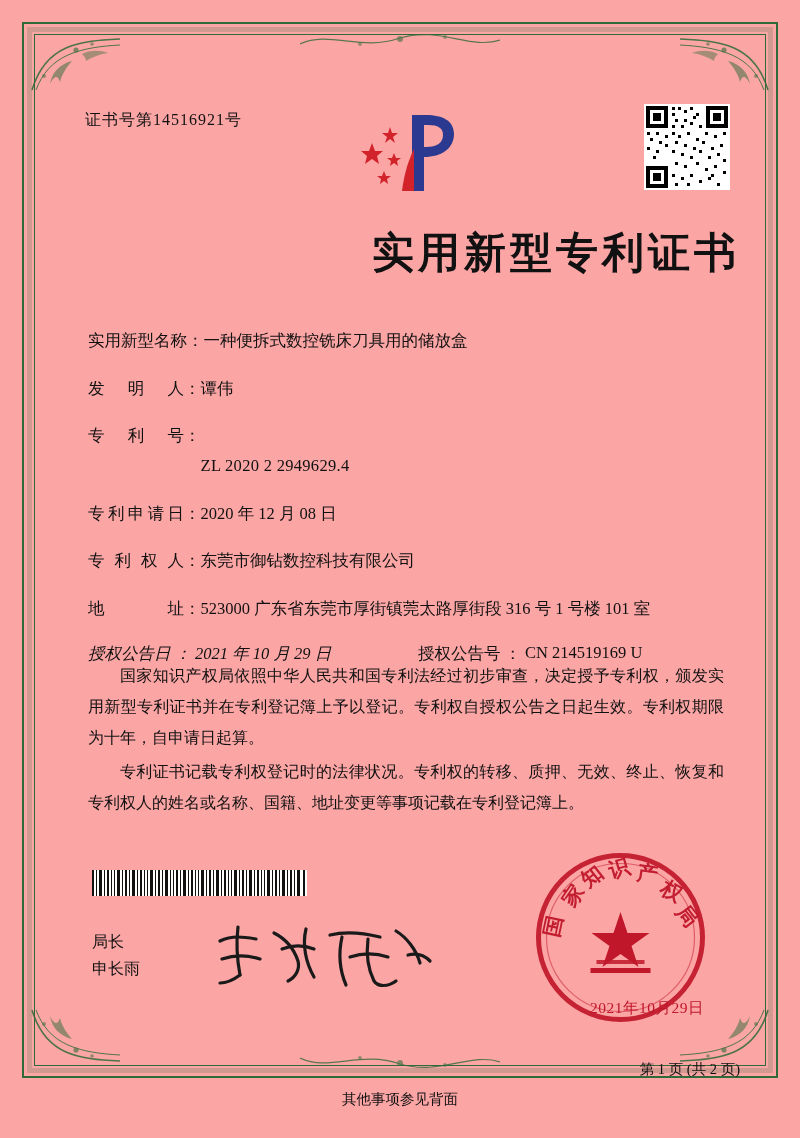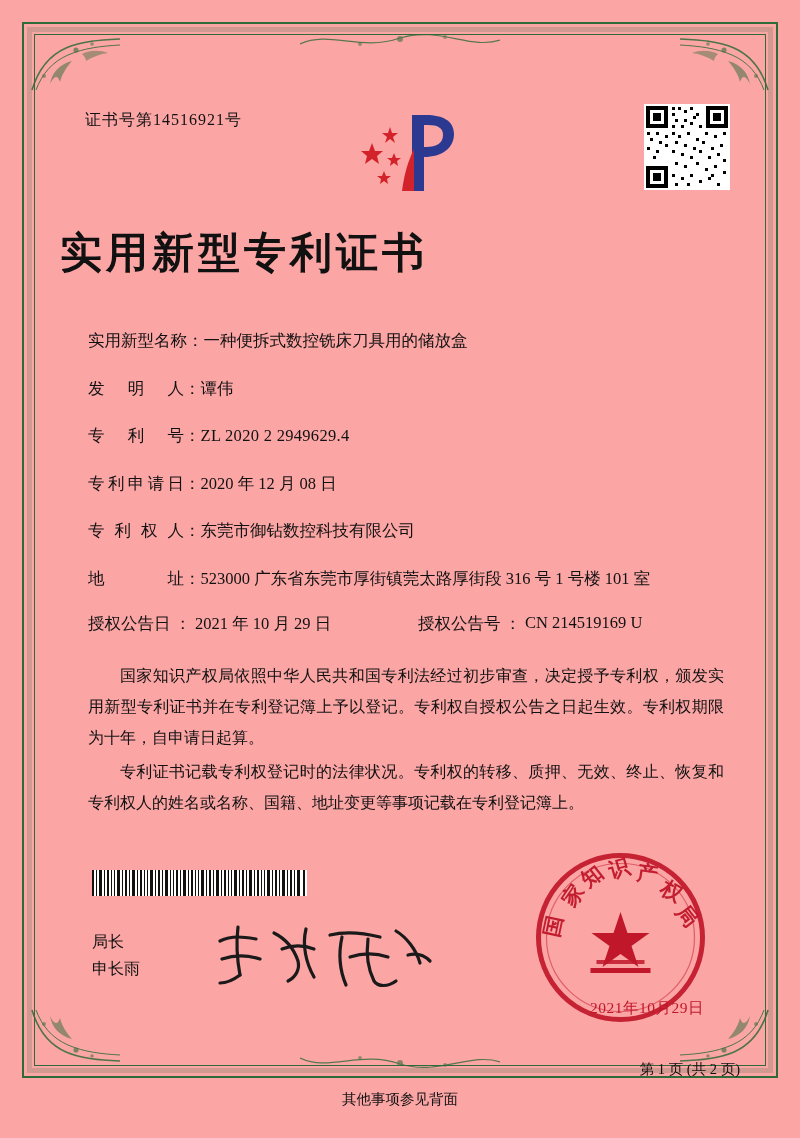--- a/index.html
+++ b/index.html
@@ -95,21 +95,21 @@
     width: 86px;
     height: 86px;
   }
   .qr svg { display: block; }
 
   .title {
     position: absolute;
     left: 0;
     top: 165px;
     width: 680px;
-    text-align: left;
+    text-align: right;
     font-family: "DejaVu Serif", "Liberation Serif", serif;
     font-size: 42px;
     font-weight: bold;
     letter-spacing: 4px;
     color: #111;
   }
 
   .fields {
     position: absolute;
     left: 28px;
@@ -135,30 +135,31 @@
   .field-colon {
     flex: 0 0 14px;
     text-align: center;
   }
   .field-value {
     flex: 1 1 auto;
     font-family: "Liberation Serif", "DejaVu Serif", serif;
   }
   .field-value.mono-ish {
     letter-spacing: 0.3px;
+    margin-top: 30px;
   }
 
   .row-split {
     display: flex;
     align-items: flex-start;
     font-size: 16.5px;
     color: #111;
     margin-bottom: 10px;
   }
-  .row-split .left-part { display: flex; flex: 0 0 330px; }
+  .row-split .left-part { display: flex; flex: 0 0 330px; font-style: italic; }
   .row-split .right-part { display: flex; flex: 1 1 auto; }
   .rp-label { white-space: nowrap; }
   .rp-colon { padding: 0 4px; }
 
   .paragraphs {
     position: absolute;
     left: 28px;
     top: 600px;
     width: 636px;
     font-size: 16px;

